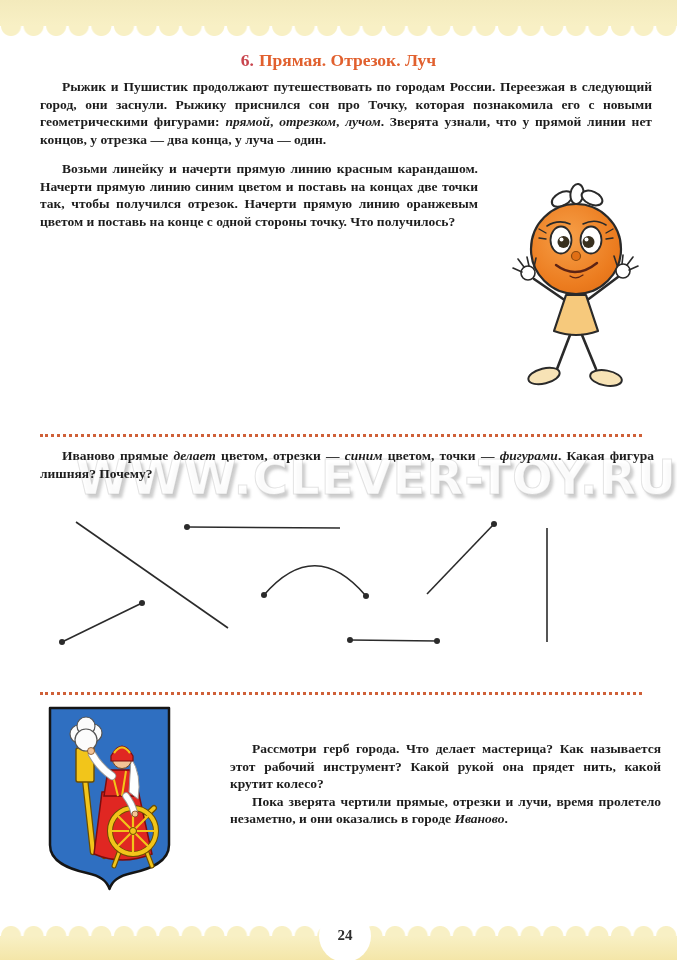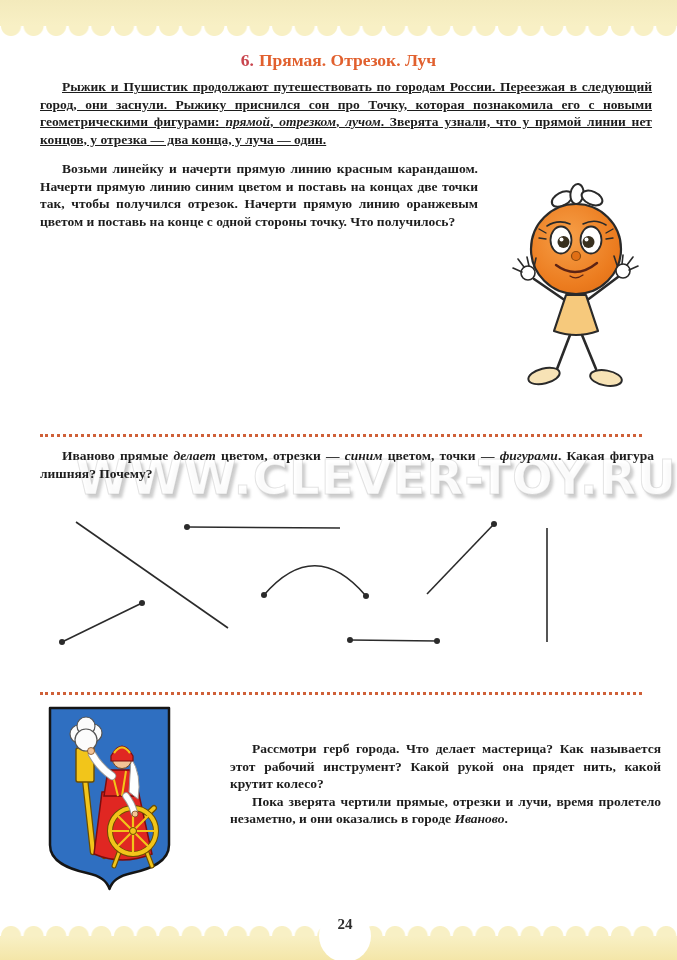--- a/index.html
+++ b/index.html
@@ -12,32 +12,32 @@
   .scallops-top{position:absolute;top:26px;left:0;right:0;height:12px;z-index:1;
             background-image:radial-gradient(circle at 11px 0px,var(--band,#f8f0c5) 9.5px,rgba(255,255,255,0) 10.5px);
             background-size:22.6px 12px;background-repeat:repeat-x;}
   .band-bottom{position:absolute;bottom:0;left:0;right:0;height:24px;
             background:linear-gradient(to bottom,var(--band,#f8f0c5),#f4e6a8);z-index:1;}
   .scallops-bottom{position:absolute;bottom:24px;left:0;right:0;height:12px;z-index:1;
             background-image:radial-gradient(circle at 11px 12px,var(--band,#f8f0c5) 9.5px,rgba(255,255,255,0) 10.5px);
             background-size:22.6px 12px;background-repeat:repeat-x;}
   .pagenum-circle{position:absolute;top:910px;left:319px;width:52px;height:52px;border-radius:50%;
             background:#fff;z-index:4;text-align:center;}
-  .pagenum{display:inline-block;margin-top:6px;font-size:15px;font-weight:bold;color:#2e2e2e;}
+  .pagenum{display:inline-block;margin-top:17px;font-size:15px;font-weight:bold;color:#2e2e2e;}
 
   
   .title{position:absolute;top:50px;left:0;width:100%;margin:0;text-align:center;
          font-size:17.5px;font-weight:bold;z-index:2;}
   .t-num{color:var(--title-num,#c9454e);margin-right:5px;}
   .t-text{color:var(--title-text,#e1602e);}
 
   
   .para{position:absolute;margin:0;font-size:13.5px;line-height:17.5px;font-weight:bold;
         text-align:justify;text-indent:22px;z-index:2;color:var(--body,#1d1d1d);}
-  .p1{left:40px;top:78px;width:612px;text-decoration:underline;}
+  .p1{left:40px;top:78px;width:612px;}
   .p2{left:40px;top:160px;width:438px;}
   .p3{left:40px;top:447px;width:614px;}
   .p4wrap{position:absolute;left:230px;top:740px;width:431px;z-index:2;}
   .p4wrap p{margin:0;font-size:13.5px;line-height:17.5px;font-weight:bold;text-align:justify;text-indent:22px;}
   .it{font-style:italic;}
   .city{font-style:italic;font-weight:bold;}
 
   
   .divider{position:absolute;left:40px;width:602px;height:0;
            border-top:3px dotted var(--divider,#cf6038);z-index:2;}

